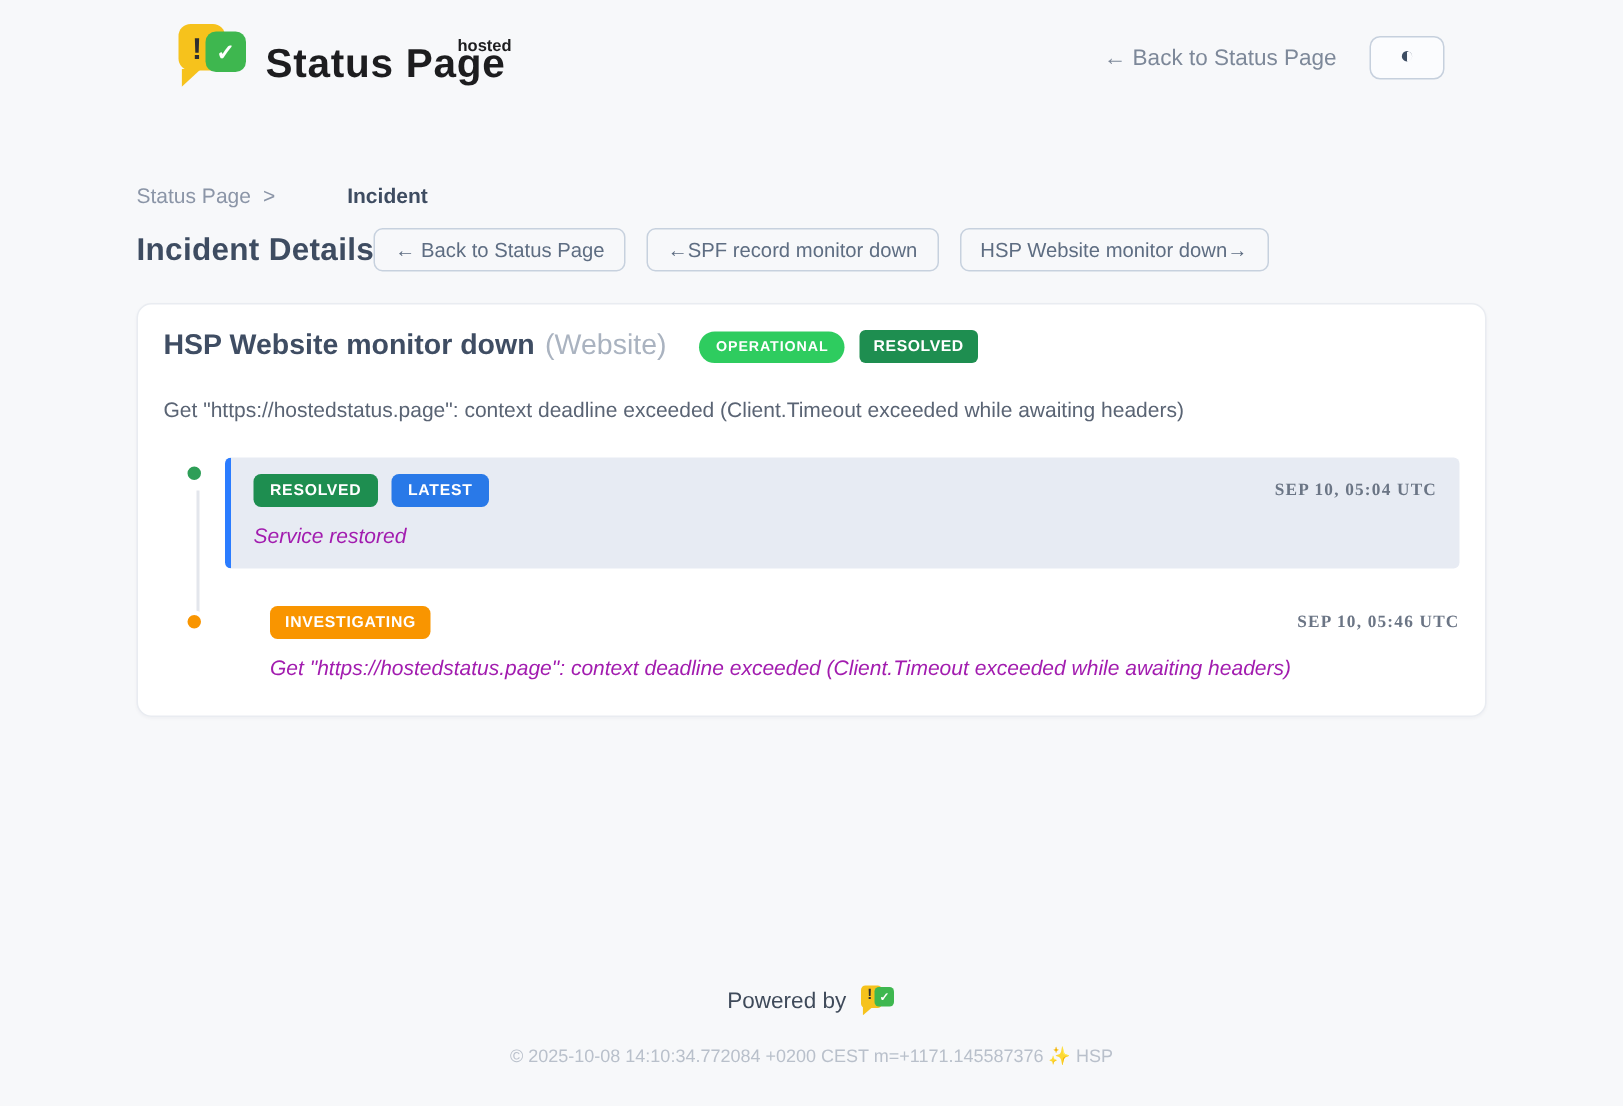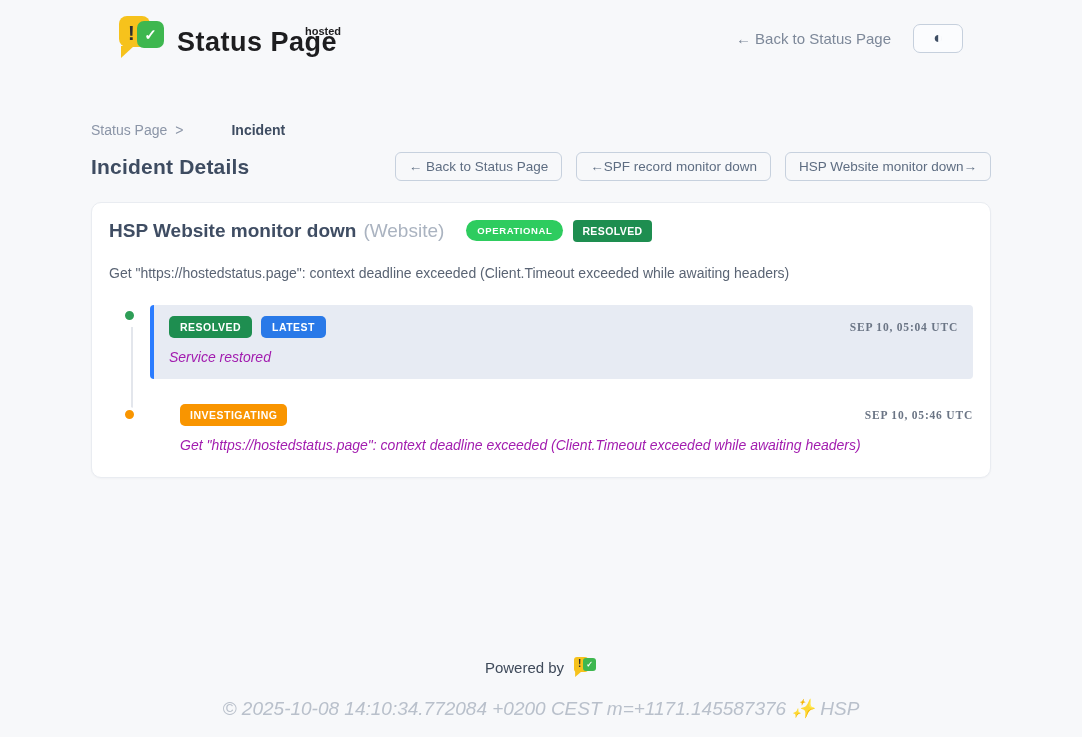--- a/index.html
+++ b/index.html
@@ -57,38 +57,38 @@
 
   
   .breadcrumb {
     margin-top: 62px; font-size: 14px; color: #8b95a7;
     display: flex; align-items: center; gap: 8px;
   }
   .breadcrumb .crumb-link { cursor: pointer; }
   .breadcrumb .crumb-current { color: #3e4c61; font-weight: bold; padding-left: 40px; }
   .title-row {
     margin-top: 14px;
-    display: flex; align-items: center; justify-content: space-between; gap: 28px;
+    display: flex; align-items: center; justify-content: flex-start;
   }
   .page-title { font-size: 21px; font-weight: bold; color: #3e4c61; letter-spacing: 0.2px; }
   .nav-buttons { display: flex; gap: 14px; }
   .nav-btn {
     background: transparent; border: 1px solid #c7d1de; border-radius: 6px;
     color: #5e6d82; font-size: 13.5px; font-family: inherit;
     padding: 6px 13px; cursor: pointer; white-space: nowrap;
   }
 
   
   .card {
     margin-top: 21px; background: #ffffff;
     border: 1px solid #e9ecf1; border-radius: 10px;
     box-shadow: 0 1px 2px rgba(30,40,60,0.03);
     padding: 17px 17px 24px 17px;
   }
-  .card-title-row { display: flex; align-items: flex-start; flex-wrap: wrap; }
+  .card-title-row { display: flex; align-items: flex-end; flex-wrap: wrap; }
   .incident-title { font-size: 19px; font-weight: bold; color: #3f4d63; }
   .incident-component { font-size: 19px; color: #aab3c0; font-weight: normal; margin-left: 7px; }
   .badge {
     display: inline-block; color: #fff; font-weight: bold;
     text-transform: uppercase;
   }
   .badge-operational {
     background: #2ecc5f; border-radius: 999px;
     font-size: 9.5px; letter-spacing: 0.6px; padding: 5px 11px;
     margin-left: 22px;
@@ -153,21 +153,21 @@
   .mini-logo { position: relative; width: 23px; height: 23px; }
   .mini-yellow { position: absolute; left: 0; top: 1px; width: 14px; height: 15px; background: #f6c21c; border-radius: 3px; }
   .mini-tail { position: absolute; left: 1px; top: 15px; width: 7px; height: 6px; background: #f6c21c; clip-path: polygon(0 0, 100% 0, 0 100%); }
   .mini-excl { position: absolute; left: 4px; top: 2px; font-size: 10px; font-weight: bold; color: #2e2e30; }
   .mini-green {
     position: absolute; left: 9px; top: 2px; width: 13px; height: 13px;
     background: #3eb74f; border-radius: 3px;
     display: flex; align-items: center; justify-content: center;
     color: #fff; font-size: 8px; font-weight: bold;
   }
-  .copyright { margin-top: 18px; font-size: 19px; color: #b9c0cb; font-style: italic; }
+  .copyright { margin-top: 18px; font-size: 12px; color: #b9c0cb; }
 </style>
 </head>
 <body>
 
 <div class="container">
 
   <div class="header">
     <div class="logo">
       <div class="logo-mark">
         <div class="logo-yellow"></div>

